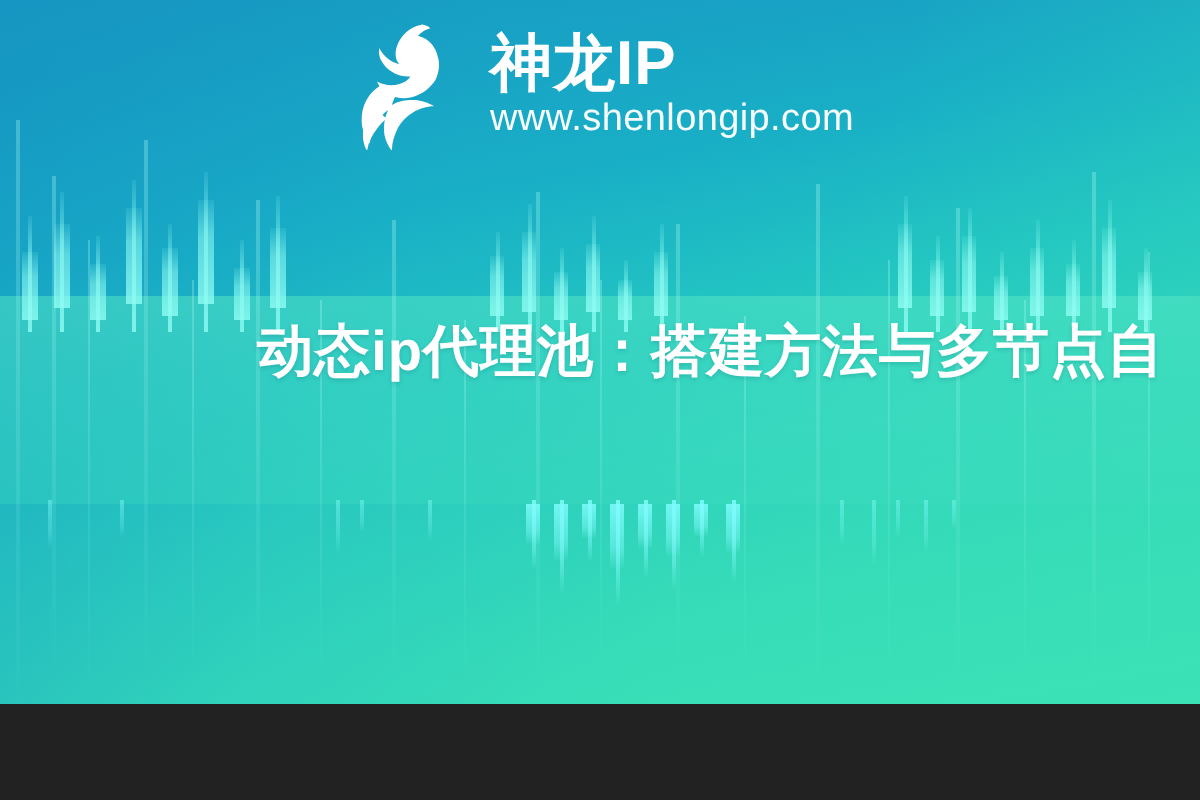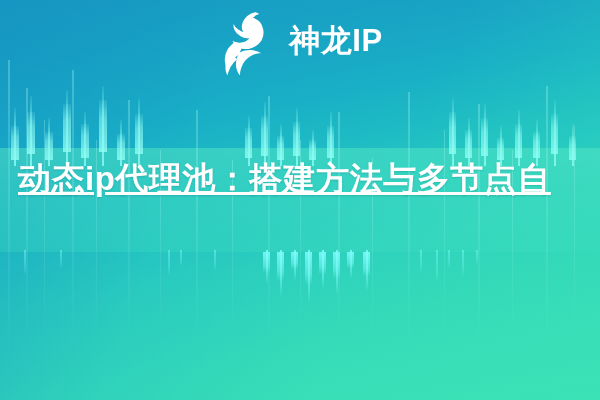--- a/index.html
+++ b/index.html
@@ -4,21 +4,21 @@
 <title>神龙IP Banner</title>
 <style>
   html, body {
     margin: 0;
     padding: 0;
     background: #222;
   }
   #stage {
     position: relative;
     width: 600px;
-    height: 400px;
+    height: 352px;
     overflow: hidden;
     font-family: "Liberation Sans", "DejaVu Sans", sans-serif;
     -webkit-font-smoothing: antialiased;
   }
 
   
   .bg-base {
     position: absolute;
     inset: 0;
     background: linear-gradient(170deg,
@@ -98,28 +98,27 @@
     letter-spacing: 0.2px;
     opacity: 0.97;
   }
 
   
   .headline {
     position: absolute;
     left: 18px;
     right: 18px;
     top: 156px;
-    text-align: left;
+    text-align: right;
     color: #ffffff;
-    font-size: 33px;
+    font-size: 28px;
     font-weight: 700;
     line-height: 1.42;
     letter-spacing: 0.5px;
     text-shadow: 0 1px 2px rgba(12,90,110,0.22);
-    text-decoration: underline;
   }
   .headline .ln { display: block; }
 </style>
 </head>
 <body>
 
 <div id="stage">
 
   <div class="bg-base"></div>
   <div class="bg-diag"></div>
@@ -255,20 +254,21 @@
     <svg class="logo-mark" viewBox="0 0 100 104" aria-hidden="true">
       <g fill="#ffffff">
         <path d="M62 4c-7 1-13 5-17 10-3 4-5 9-5 14 0 3 1 6 3 8-4-1-8-3-11-6-2-2-4-4-5-7-1 4 0 8 2 11 3 5 8 9 14 11 3 1 6 1 9 1-2 3-5 5-9 6-6 2-13 1-18-2 2 5 6 9 11 11 6 3 13 3 19 1 7-2 13-7 17-13 3-6 4-13 2-19-1-5-4-10-8-13-2-2-5-3-8-4 3-3 6-5 10-6-2-2-5-3-8-3z"></path>
         <path d="M57 25c3 0 6 2 7 5 1 3 0 7-3 8-3 2-7 1-9-2-2-3-1-7 1-9 1-1 3-2 4-2z"></path>
         <path d="M30 52c-6 3-11 8-14 14-3 6-4 13-3 20 1 5 3 10 6 14 1-6 3-12 6-17 2-4 5-7 9-10-3 6-4 13-3 20 1 5 3 9 6 13 0-7 2-13 5-19 3-5 7-9 12-12 5-3 11-5 17-5-5-3-11-5-17-5-6 0-12 1-17 4 1-4 3-8 6-11-4-2-8-4-13-6z"></path>
         <path d="M24 70c-5 5-9 12-10 19-1 6 0 12 3 17 1-7 4-13 8-18 2-3 5-6 8-8-4-3-7-6-9-10z"></path>
       </g>
     </svg>
     <div class="logo-text">
       <div class="brand-name">神龙IP</div>
+      <div class="brand-url">www.shenlongip.com</div>
     </div>
   </div>
 
   <div class="headline">
     <span class="ln">动态ip代理池：搭建方法与多节点自</span>
   </div>
 
 </div>
 
 </body></html>

